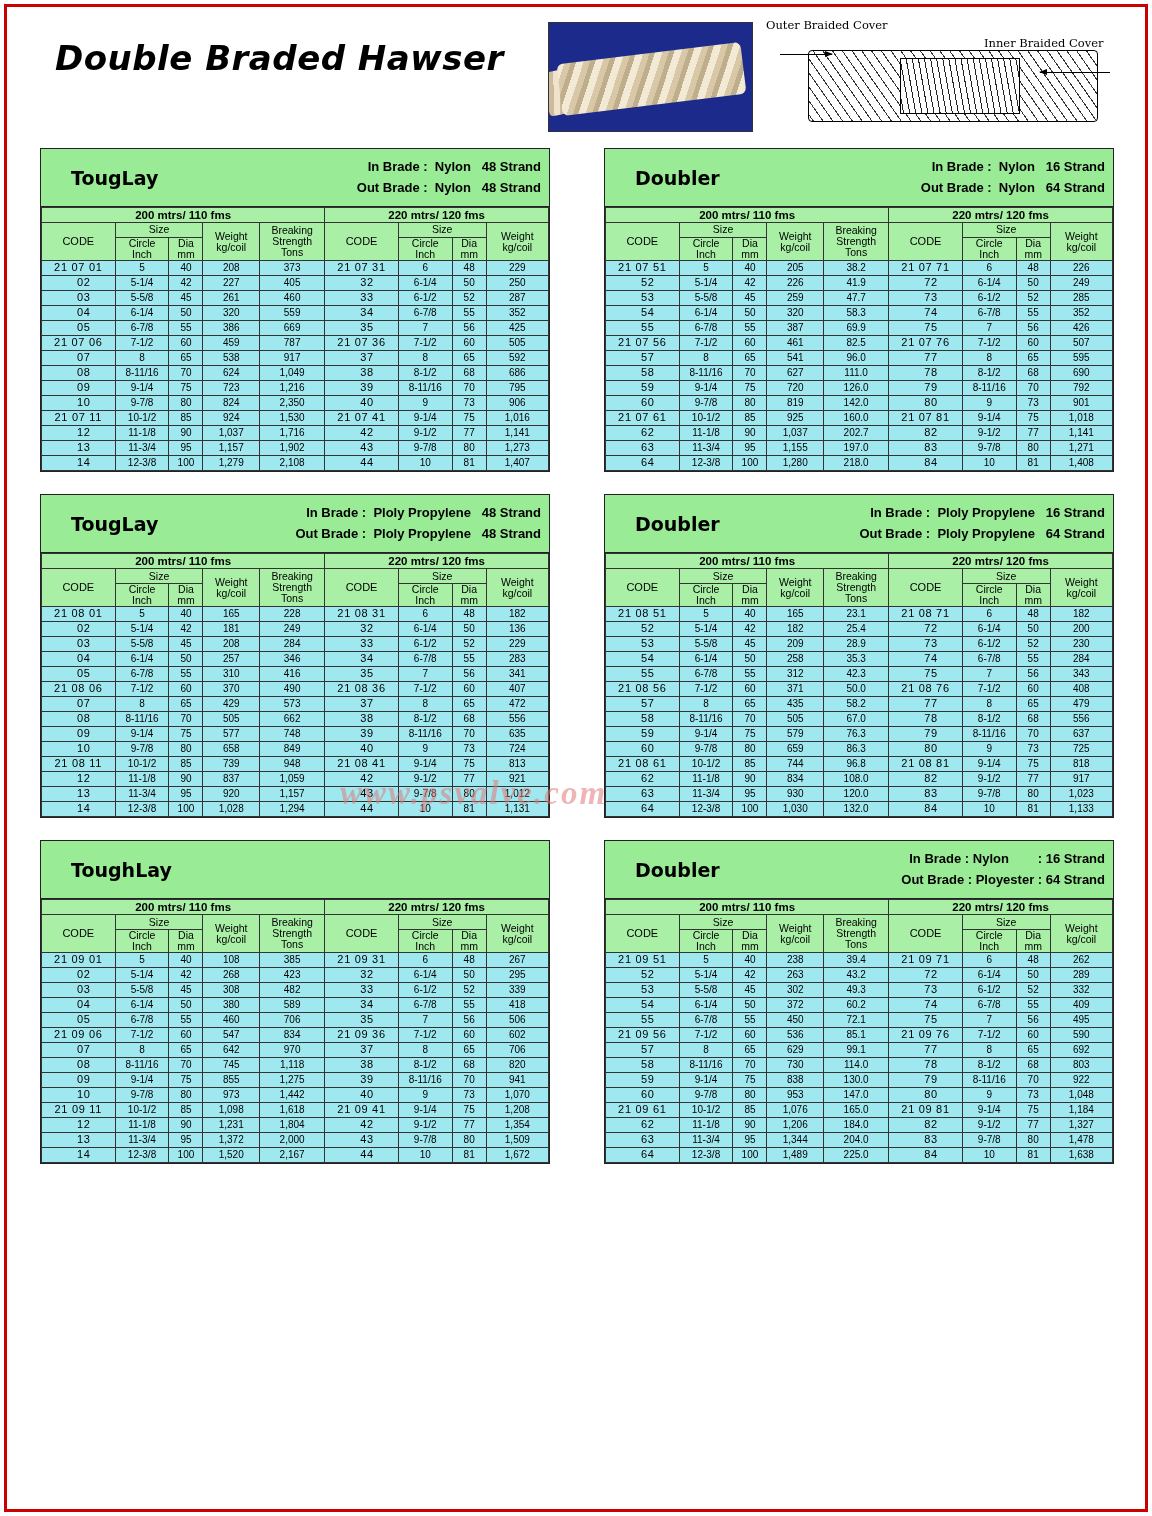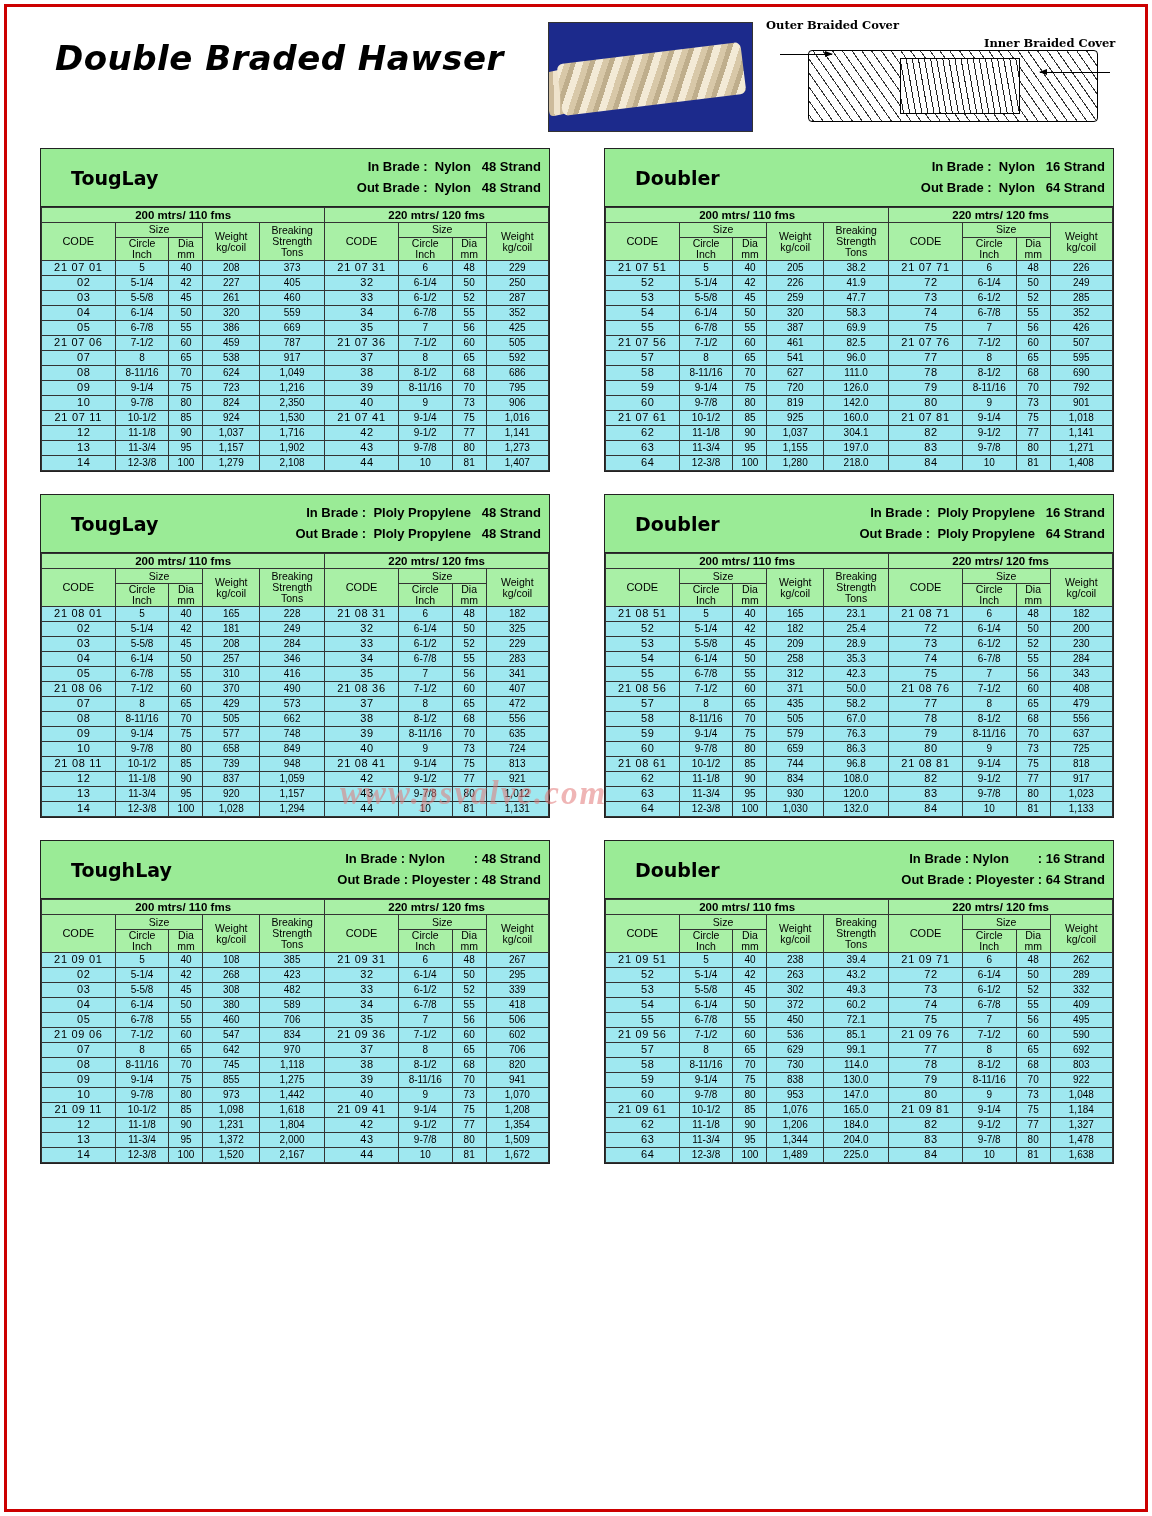--- a/index.html
+++ b/index.html
@@ -57,21 +57,21 @@
     transform:rotate(-12deg);
   }
   .diagram {
     position:absolute;
     left:762px; top:14px;
     width:380px; height:118px;
   }
   .diagram .lbl {
     position:absolute;
     font-size:11.5px;
-    font-weight:bold;
+    font-weight:normal;
     font-family:"DejaVu Serif", serif;
   }
   .diagram .lbl-outer { left:4px; top:4px; }
   .diagram .lbl-inner { left:222px; top:22px; }
   .braid {
     position:absolute;
     left:46px; top:36px;
     width:290px; height:72px;
     background:
       repeating-linear-gradient(55deg, #ffffff 0 3px, #333 3px 4px, #ffffff 4px 8px),
@@ -571,21 +571,21 @@
               <td class="code">21 07 81</td>
               <td class="num">9-1/4</td>
               <td class="num">75</td>
               <td class="num">1,018</td>
             </tr>
             <tr>
               <td class="code short">62</td>
               <td class="num">11-1/8</td>
               <td class="num">90</td>
               <td class="num">1,037</td>
-              <td class="num">304.1</td>
+              <td class="num">202.7</td>
               <td class="code short">82</td>
               <td class="num">9-1/2</td>
               <td class="num">77</td>
               <td class="num">1,141</td>
             </tr>
             <tr>
               <td class="code short">63</td>
               <td class="num">11-3/4</td>
               <td class="num">95</td>
               <td class="num">1,155</td>
@@ -664,21 +664,21 @@
             </tr>
             <tr>
               <td class="code short">02</td>
               <td class="num">5-1/4</td>
               <td class="num">42</td>
               <td class="num">181</td>
               <td class="num">249</td>
               <td class="code short">32</td>
               <td class="num">6-1/4</td>
               <td class="num">50</td>
-              <td class="num">325</td>
+              <td class="num">136</td>
             </tr>
             <tr>
               <td class="code short">03</td>
               <td class="num">5-5/8</td>
               <td class="num">45</td>
               <td class="num">208</td>
               <td class="num">284</td>
               <td class="code short">33</td>
               <td class="num">6-1/2</td>
               <td class="num">52</td>
@@ -1003,24 +1003,20 @@
               <td class="num">1,133</td>
             </tr>
           </tbody>
         </table>
       </div>
     </div>
     <div class="row">
       <div class="block">
         <div class="block-head">
           <div class="block-name">ToughLay</div>
-          <div class="block-spec">
-            <div class="ln">In Brade : Nylon        : 48 Strand</div>
-            <div class="ln">Out Brade : Ployester : 48 Strand</div>
-          </div>
         </div>
         <table class="t">
           <colgroup>
             <col style="width:13%">
             <col style="width:9.5%">
             <col style="width:6%">
             <col style="width:10%">
             <col style="width:11.5%">
             <col style="width:13%">
             <col style="width:9.5%">

